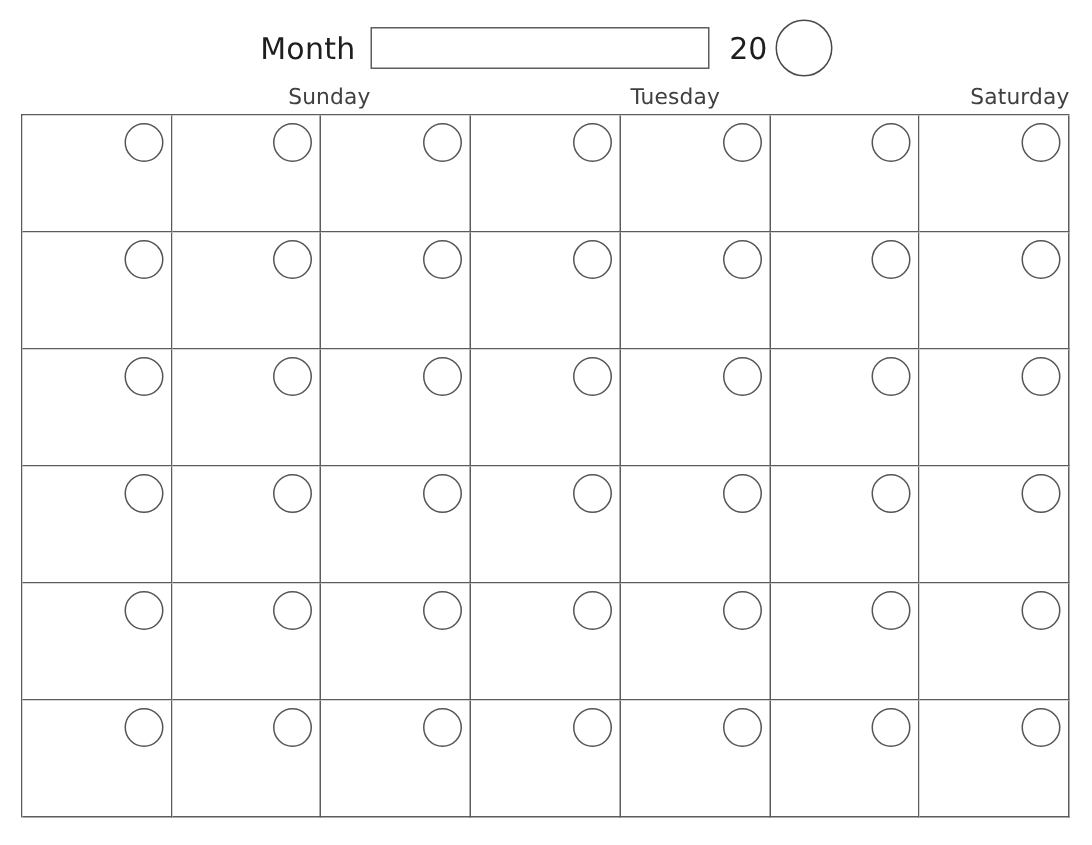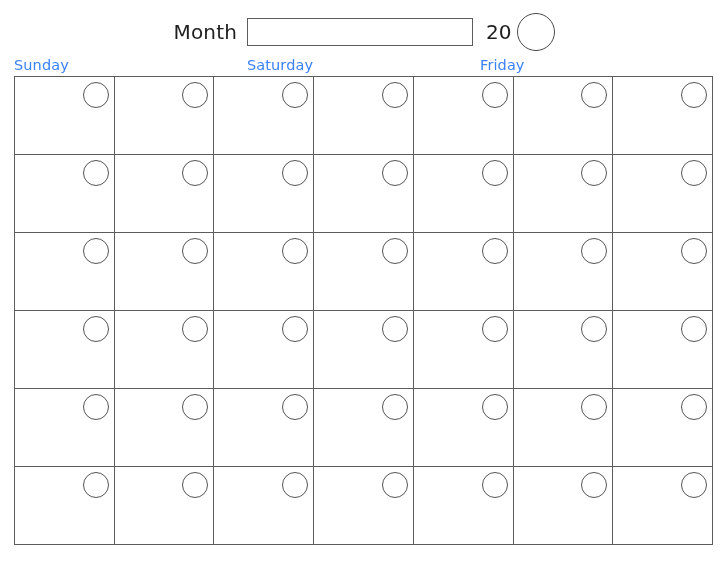--- a/index.html
+++ b/index.html
@@ -81,24 +81,24 @@
   #daynames {
     position: absolute;
     left: 14px;
     top: 55px;
     width: 699px;
     height: 21px;
     display: flex;
   }
   .dayname {
     flex: 1 1 0;
-    text-align: left;
+    text-align: right;
     font-size: 14.5px;
     font-weight: 400;
-    color: #3b82f6;
+    color: #404040;
     line-height: 21px;
     letter-spacing: 0.1px;
     white-space: nowrap;
   }
 
   
   #grid {
     position: absolute;
     left: 14px;
     top: 76px;
@@ -151,22 +151,22 @@
 
     <input class="month-box" type="text" placeholder="" style="">
 
     <span class="year-prefix">20</span>
 
     <span class="year-circle"></span>
   </div>
 
   <div id="daynames">
     <div class="dayname">Sunday</div>
+    <div class="dayname">Tuesday</div>
     <div class="dayname">Saturday</div>
-    <div class="dayname">Friday</div>
   </div>
 
   <div id="grid">
       <div class="week-row">
         <div class="day-cell">
           <span class="date-circle"></span>
         </div>
         <div class="day-cell">
           <span class="date-circle"></span>
         </div>

